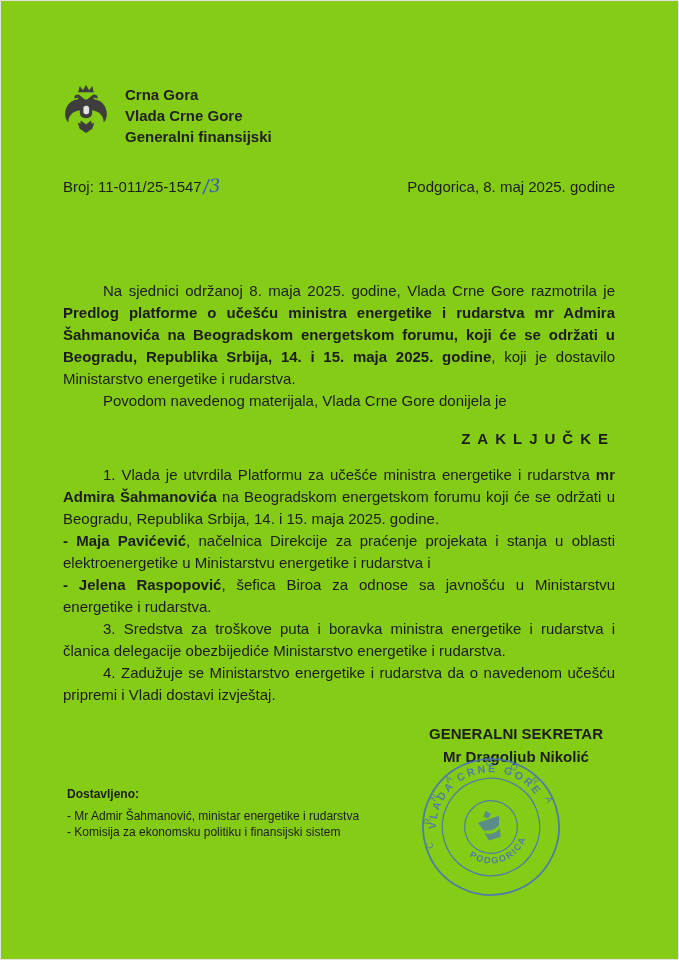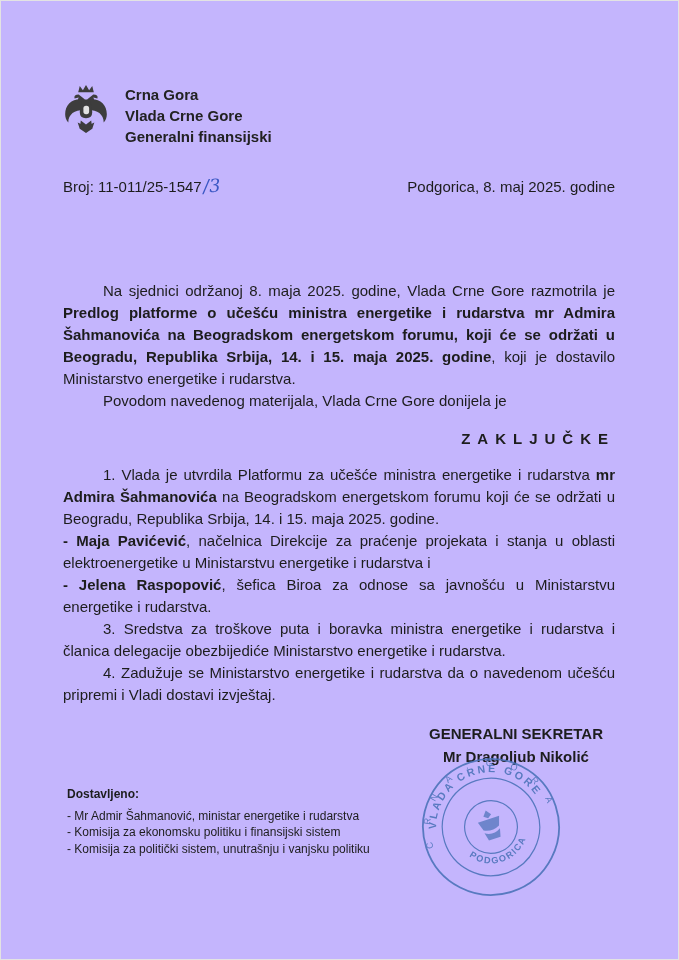--- a/index.html
+++ b/index.html
@@ -1,19 +1,19 @@
 <!DOCTYPE html>
 <html><head>
 <meta charset="utf-8">
 <style>
   html,body{margin:0;padding:0;background:#e9e9e9;}
   .page{
     position:relative;
     width:679px;height:960px;
-    background:#c4b5fd;
+    background:#84cc16;
     overflow:hidden;
     box-shadow:inset 0 0 0 1px #e3e3e3;
     font-family:"Liberation Sans","DejaVu Sans",sans-serif;
     color:#1d1d1d;
     box-sizing:border-box;
     padding:84px 64px 0 63px;
   }
   
   .letterhead{display:flex;align-items:flex-start;gap:16px;}
   .coat{width:46px;height:50px;flex:0 0 auto;margin-top:1px;}
@@ -94,21 +94,20 @@
 
   <div class="signature">
     <div>GENERALNI SEKRETAR</div>
     <div>Mr Dragoljub Nikolić</div>
   </div>
 
   <div class="distribution">
     <div class="dist-label">Dostavljeno:</div>
     <div>- Mr Admir Šahmanović, ministar energetike i rudarstva</div>
     <div>- Komisija za ekonomsku politiku i finansijski sistem</div>
-    <div>- Komisija za politički sistem, unutrašnju i vanjsku politiku</div>
   </div>
 
   <div class="stamp">
     <svg width="142" height="142" viewBox="0 0 140 140" aria-hidden="true">
       <g stroke="#4a72b8" fill="none">
         <circle cx="70" cy="70" r="67" stroke-width="1.8"></circle>
         <circle cx="70" cy="70" r="48" stroke-width="1.2"></circle>
         <circle cx="70" cy="70" r="26" stroke-width="1.2"></circle>
       </g>
       <defs>

